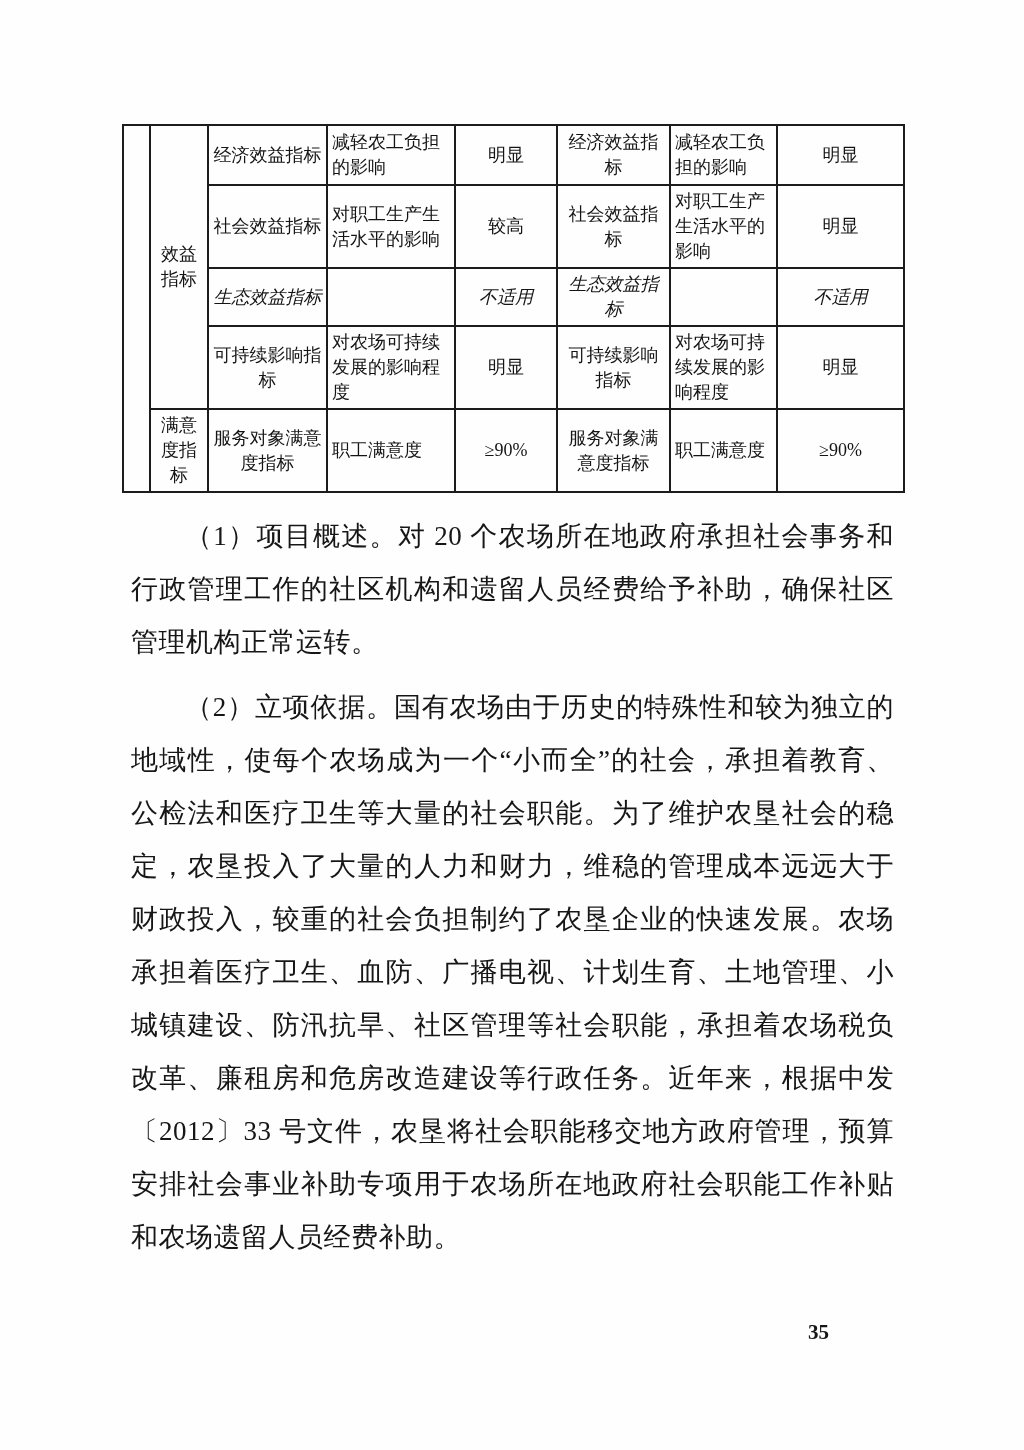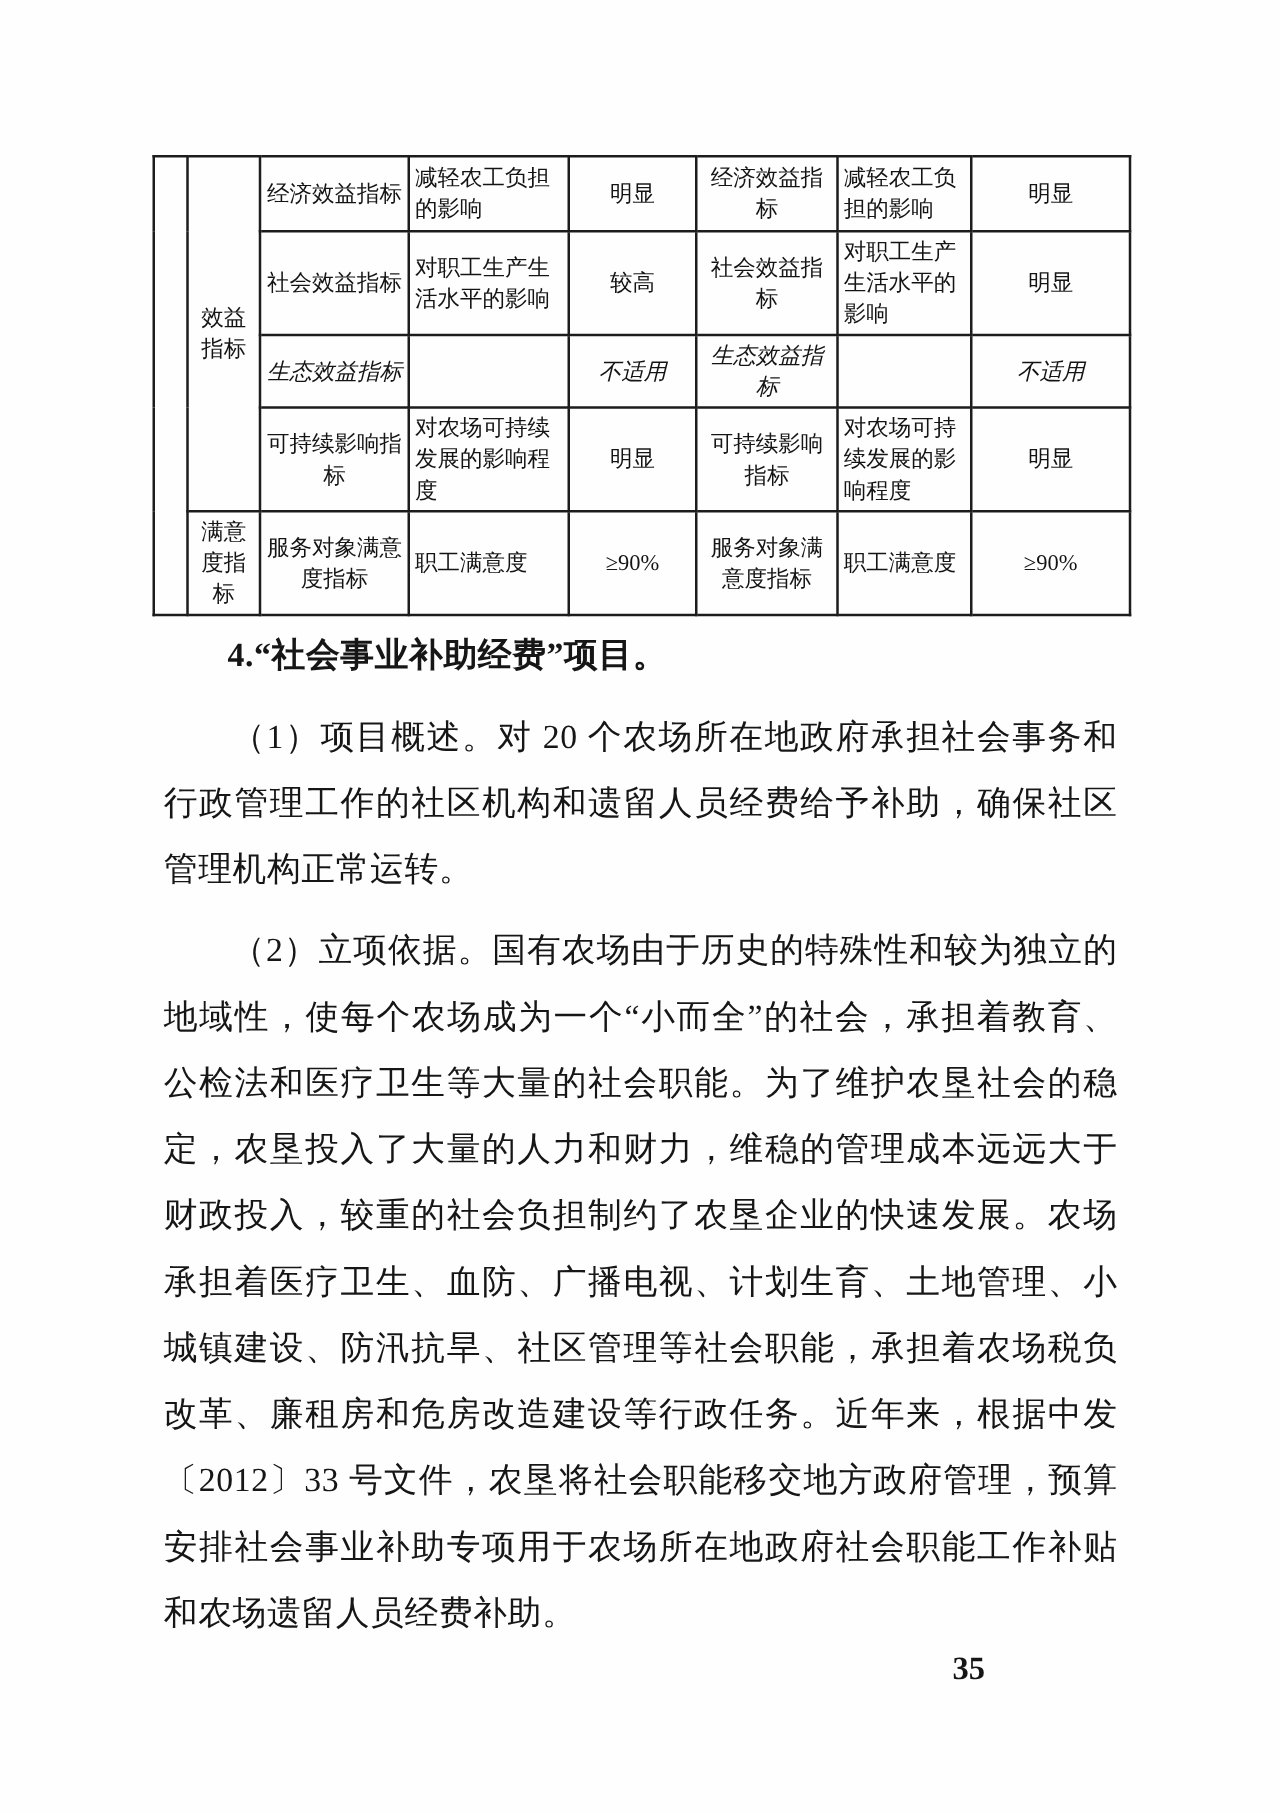--- a/index.html
+++ b/index.html
@@ -67,23 +67,23 @@
     margin: 12px;
     font-size: 27px;
     line-height: 53px;
     text-indent: 2em;
     text-align: justify;
     text-justify: inter-ideograph;
     letter-spacing: 0.5px;
   }
   .page-number {
     position: absolute;
-    left: 762px;
+    left: 808px;
     top: 1320px;
-    font-size: 26px;
+    font-size: 21px;
     font-weight: bold;
     font-family: "Liberation Serif", "DejaVu Serif", serif;
   }
 </style>
 </head>
 <body>
 
 <div class="page">
 
   <table class="indicator-table">
@@ -138,20 +138,19 @@
       <td class="desc">职工满意度</td>
       <td>≥90%</td>
       <td>服务对象满意度指标</td>
       <td class="desc">职工满意度</td>
       <td>≥90%</td>
     </tr>
   </tbody>
     </table>
 
   <div class="textblock">
-    <div class="heading">4.“社会事业补助经费”项目。</div>
     <p class="para">（1）项目概述。对 20 个农场所在地政府承担社会事务和行政管理工作的社区机构和遗留人员经费给予补助，确保社区管理机构正常运转。</p>
     <p class="para">（2）立项依据。国有农场由于历史的特殊性和较为独立的地域性，使每个农场成为一个“小而全”的社会，承担着教育、公检法和医疗卫生等大量的社会职能。为了维护农垦社会的稳定，农垦投入了大量的人力和财力，维稳的管理成本远远大于财政投入，较重的社会负担制约了农垦企业的快速发展。农场承担着医疗卫生、血防、广播电视、计划生育、土地管理、小城镇建设、防汛抗旱、社区管理等社会职能，承担着农场税负改革、廉租房和危房改造建设等行政任务。近年来，根据中发〔2012〕33 号文件，农垦将社会职能移交地方政府管理，预算安排社会事业补助专项用于农场所在地政府社会职能工作补贴和农场遗留人员经费补助。</p>
   </div>
 
   <div class="page-number">35</div>
 
 </div>
 
 </body></html>

